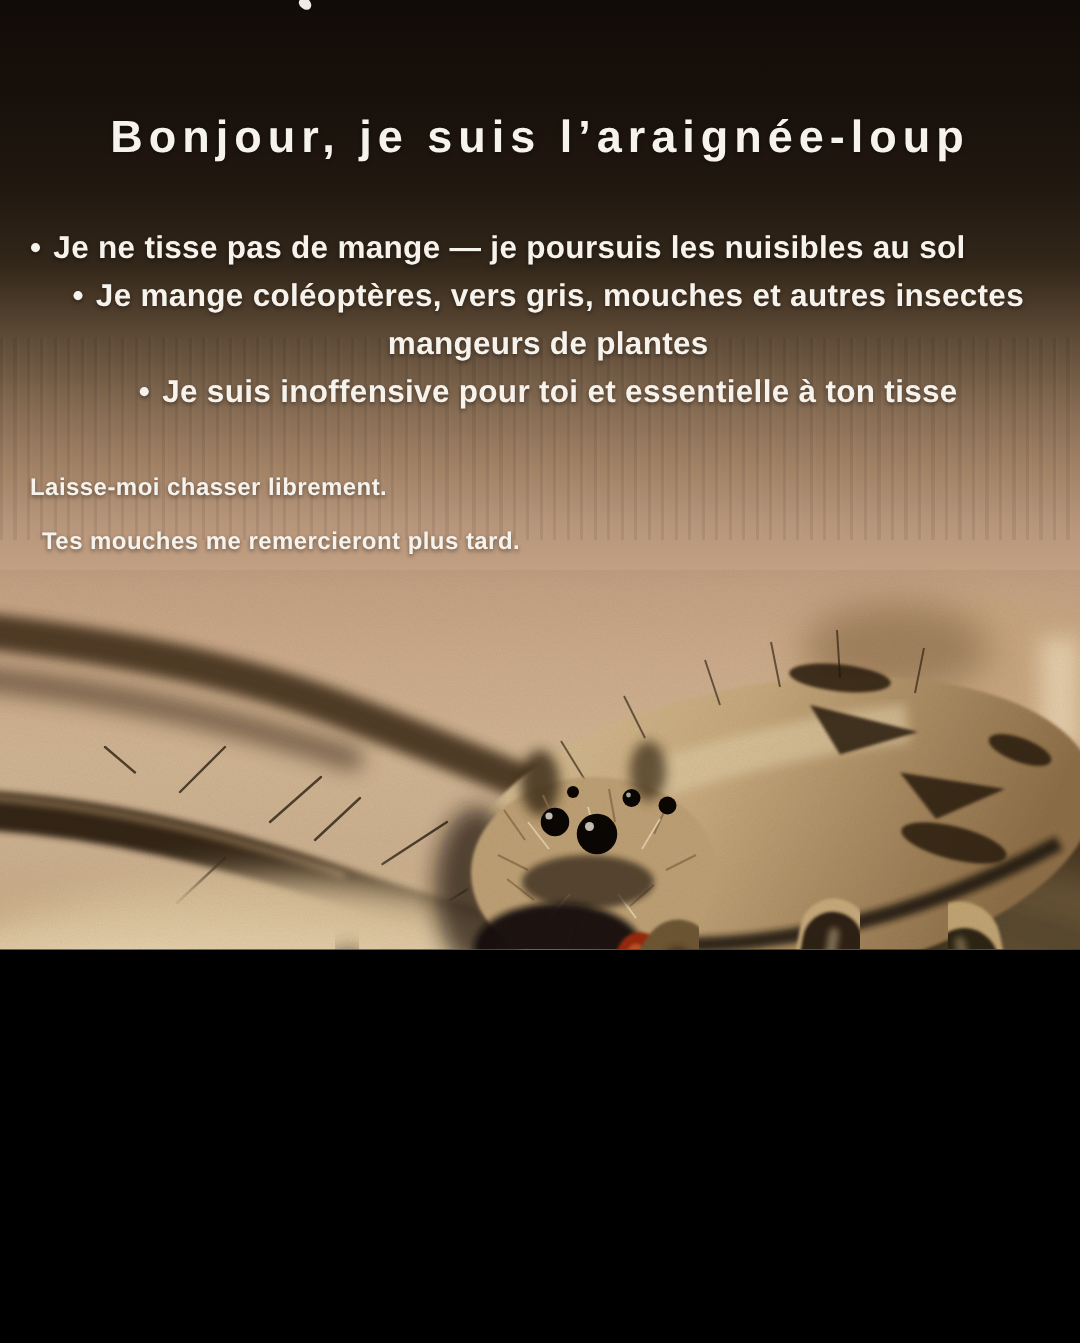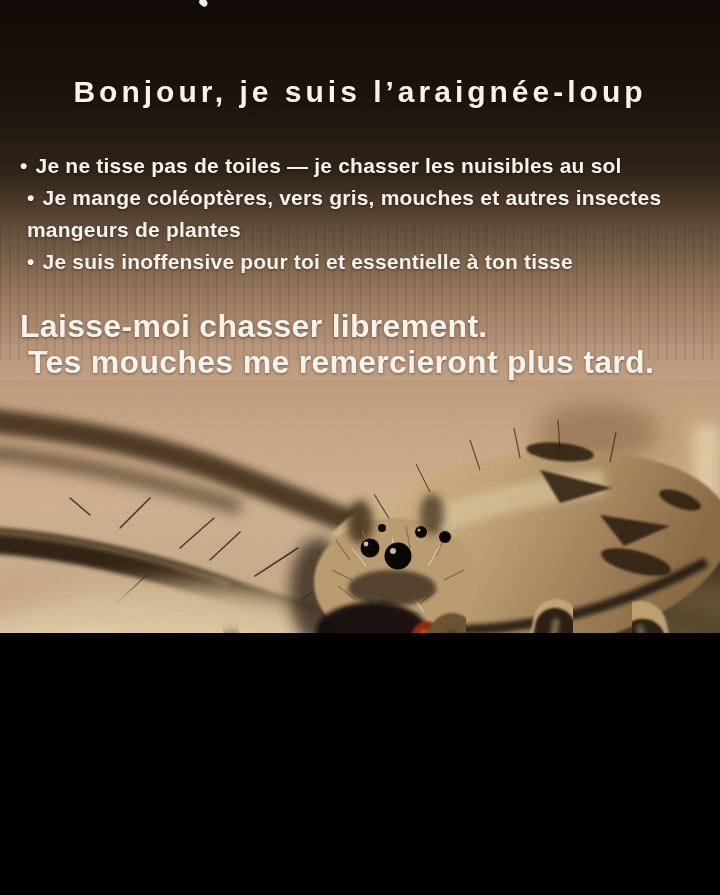--- a/index.html
+++ b/index.html
@@ -49,24 +49,24 @@
     margin:0 0 40px 0;
     font-size:30px;line-height:36px;font-weight:700;
     letter-spacing:4px;text-align:center;white-space:nowrap;
   }
   .bullets{width:684px;}
   .bullet{
     margin:0;font-size:21px;line-height:32px;font-weight:700;
     letter-spacing:.2px;
   }
   .bullet .mk{margin-right:8px;}
-  .bullet.indent{padding-left:7px;}
+  .bullet.indent{padding-left:7px;text-align:center;}
   .closing{margin-top:30px;}
   .close-line{
-    margin:0;font-size:32px;line-height:36px;font-weight:700;
+    margin:0;font-size:16px;line-height:36px;font-weight:700;
     letter-spacing:.3px;
   }
   .close-line.indent2{padding-left:8px;}
 </style>
 </head>
 <body>
 
 <div class="poster">
 
   <svg class="photo" viewBox="0 0 720 895" width="720" height="895" aria-hidden="true">
@@ -291,21 +291,21 @@
     <rect x="0" y="380" width="720" height="515" filter="url(#grain)" opacity=".07"></rect>
   </svg>
 
   <div class="streaks"></div>
   <div class="crop-mark"></div>
 
   <div class="overlay">
     <h1 class="title">Bonjour, je suis l’araignée-loup</h1>
 
     <div class="bullets">
-      <p class="bullet"><span class="mk">•</span><span>Je ne tisse pas de toiles — je chasser les nuisibles au sol</span></p>
+      <p class="bullet"><span class="mk">•</span><span>Je ne tisse pas de mange — je poursuis les nuisibles au sol</span></p>
       <p class="bullet indent"><span class="mk">•</span><span>Je mange coléoptères, vers gris, mouches et autres insectes mangeurs de plantes</span></p>
       <p class="bullet indent"><span class="mk">•</span><span>Je suis inoffensive pour toi et essentielle à ton tisse</span></p>
     </div>
 
     <div class="closing">
       <p class="close-line">Laisse-moi chasser librement.</p>
       <p class="close-line indent2">Tes mouches me remercieront plus tard.</p>
     </div>
   </div>
 

